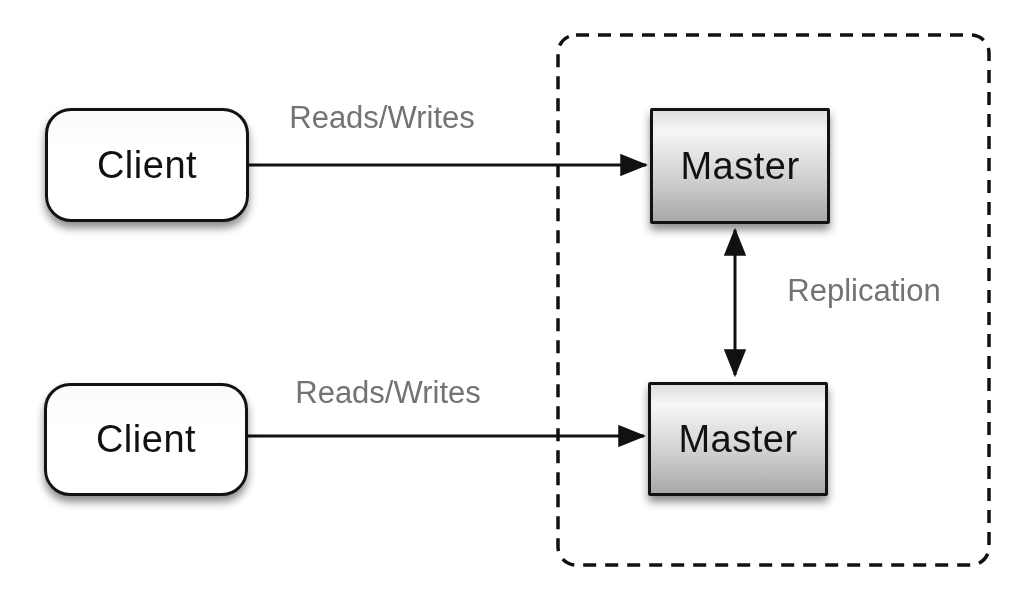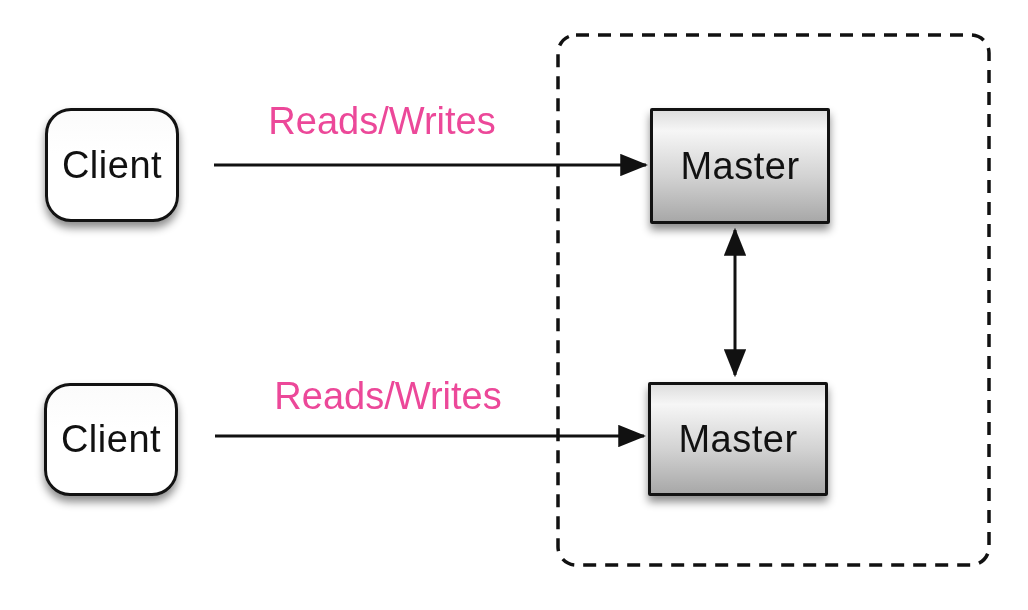--- a/index.html
+++ b/index.html
@@ -30,21 +30,21 @@
     font-size: 38px;
     color: #111111;
     letter-spacing: 0.5px;
     box-sizing: border-box;
     border: 3.5px solid #121212;
     box-shadow: 0 6px 9px rgba(0,0,0,0.45);
   }
   .client {
     left: 45px;
     top: 108px;
-    width: 134px;
+    width: 204px;
     height: 114px;
     border-radius: 26px;
     background: linear-gradient(180deg, #fbfbfb 0%, #ffffff 40%, #ffffff 100%);
   }
   .client2 {
     top: 383px;
     left: 44px;
     height: 113px;
   }
   .master {
@@ -55,22 +55,22 @@
     border-radius: 2px;
     background: linear-gradient(180deg, #dedede 0%, #f6f6f6 18%, #d2d2d2 60%, #a8a8a8 100%);
   }
   .master2 {
     left: 648px;
     top: 382px;
     height: 114px;
   }
   .edge-label {
     position: absolute;
-    font-size: 38px;
-    color: #ec4899;
+    font-size: 31px;
+    color: #737373;
     white-space: nowrap;
     transform: translateX(-50%);
     line-height: 1;
   }
   .lbl-rw-top    { left: 382px; top: 102px; }
   .lbl-rw-bottom { left: 388px; top: 377px; }
   .lbl-replication { left: 864px; top: 275px; }
   svg line, svg rect { stroke: #111111; }
 </style>
 </head>
@@ -107,14 +107,15 @@
   </div>
 
   <div class="node master master2">
     <span>Master</span>
   </div>
 
   <div class="edge-label lbl-rw-top">Reads/Writes</div>
 
   <div class="edge-label lbl-rw-bottom">Reads/Writes</div>
 
+  <div class="edge-label lbl-replication">Replication</div>
 
 </div>
 
 </body></html>

